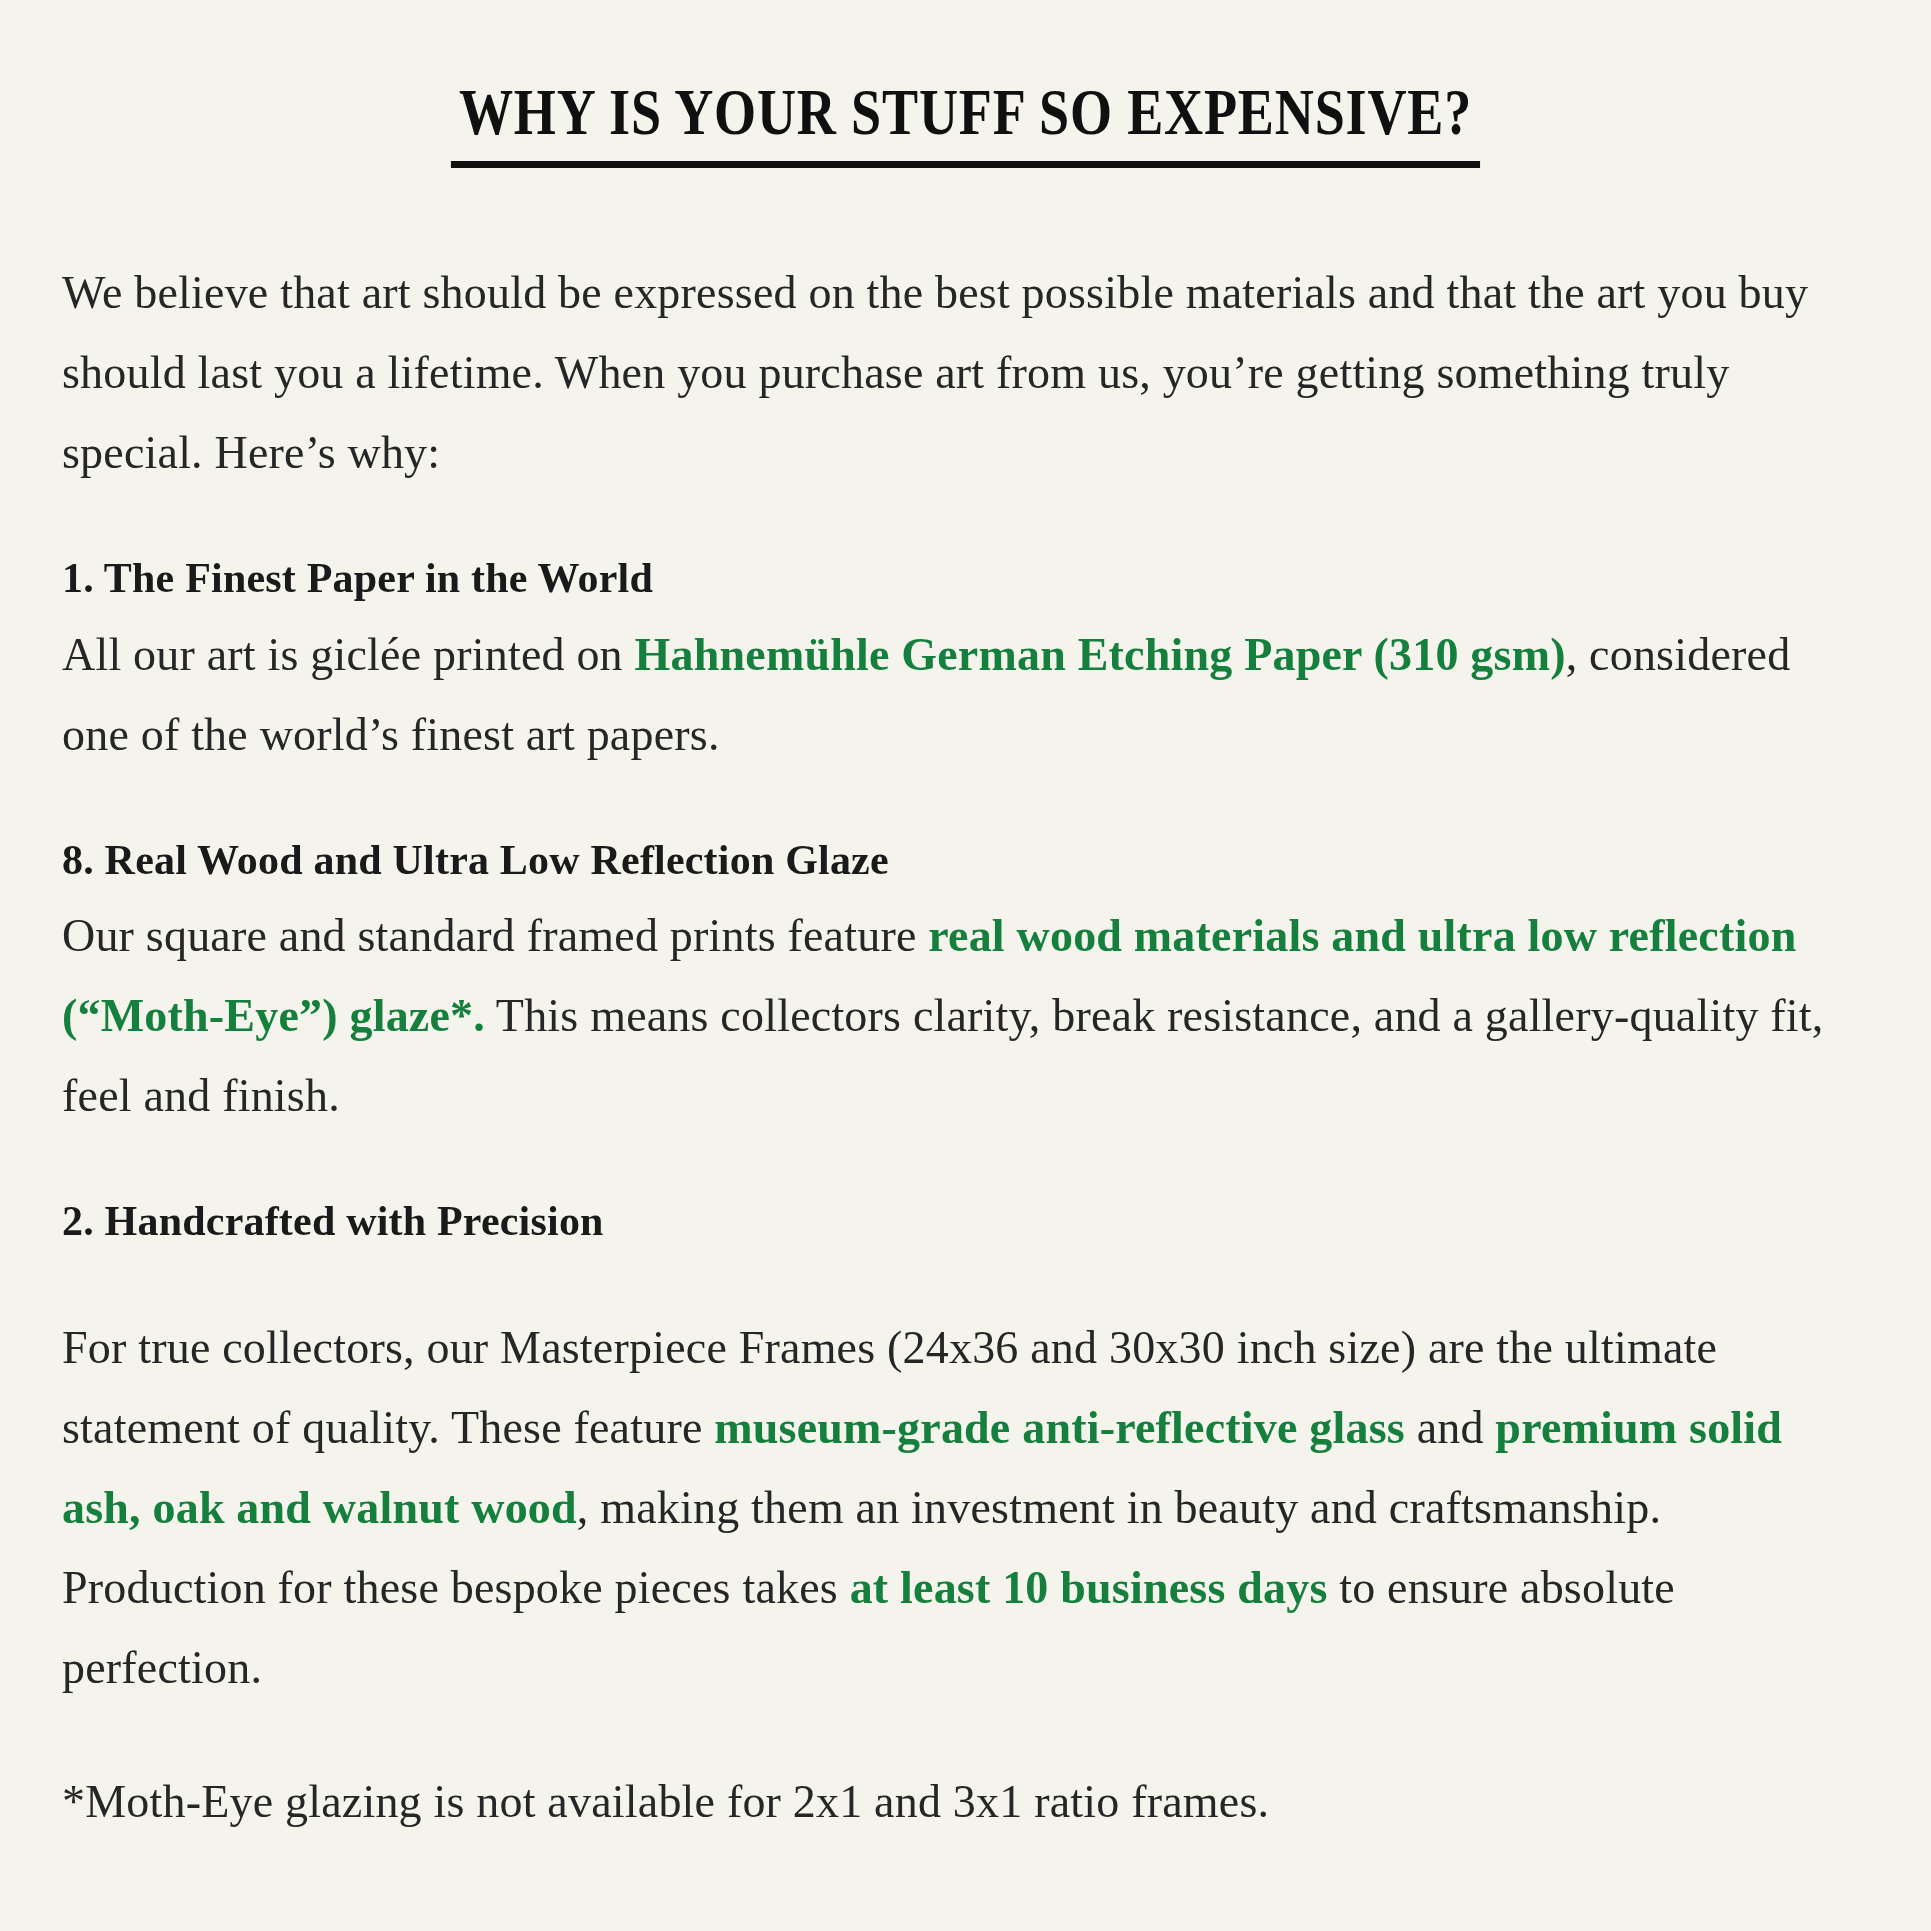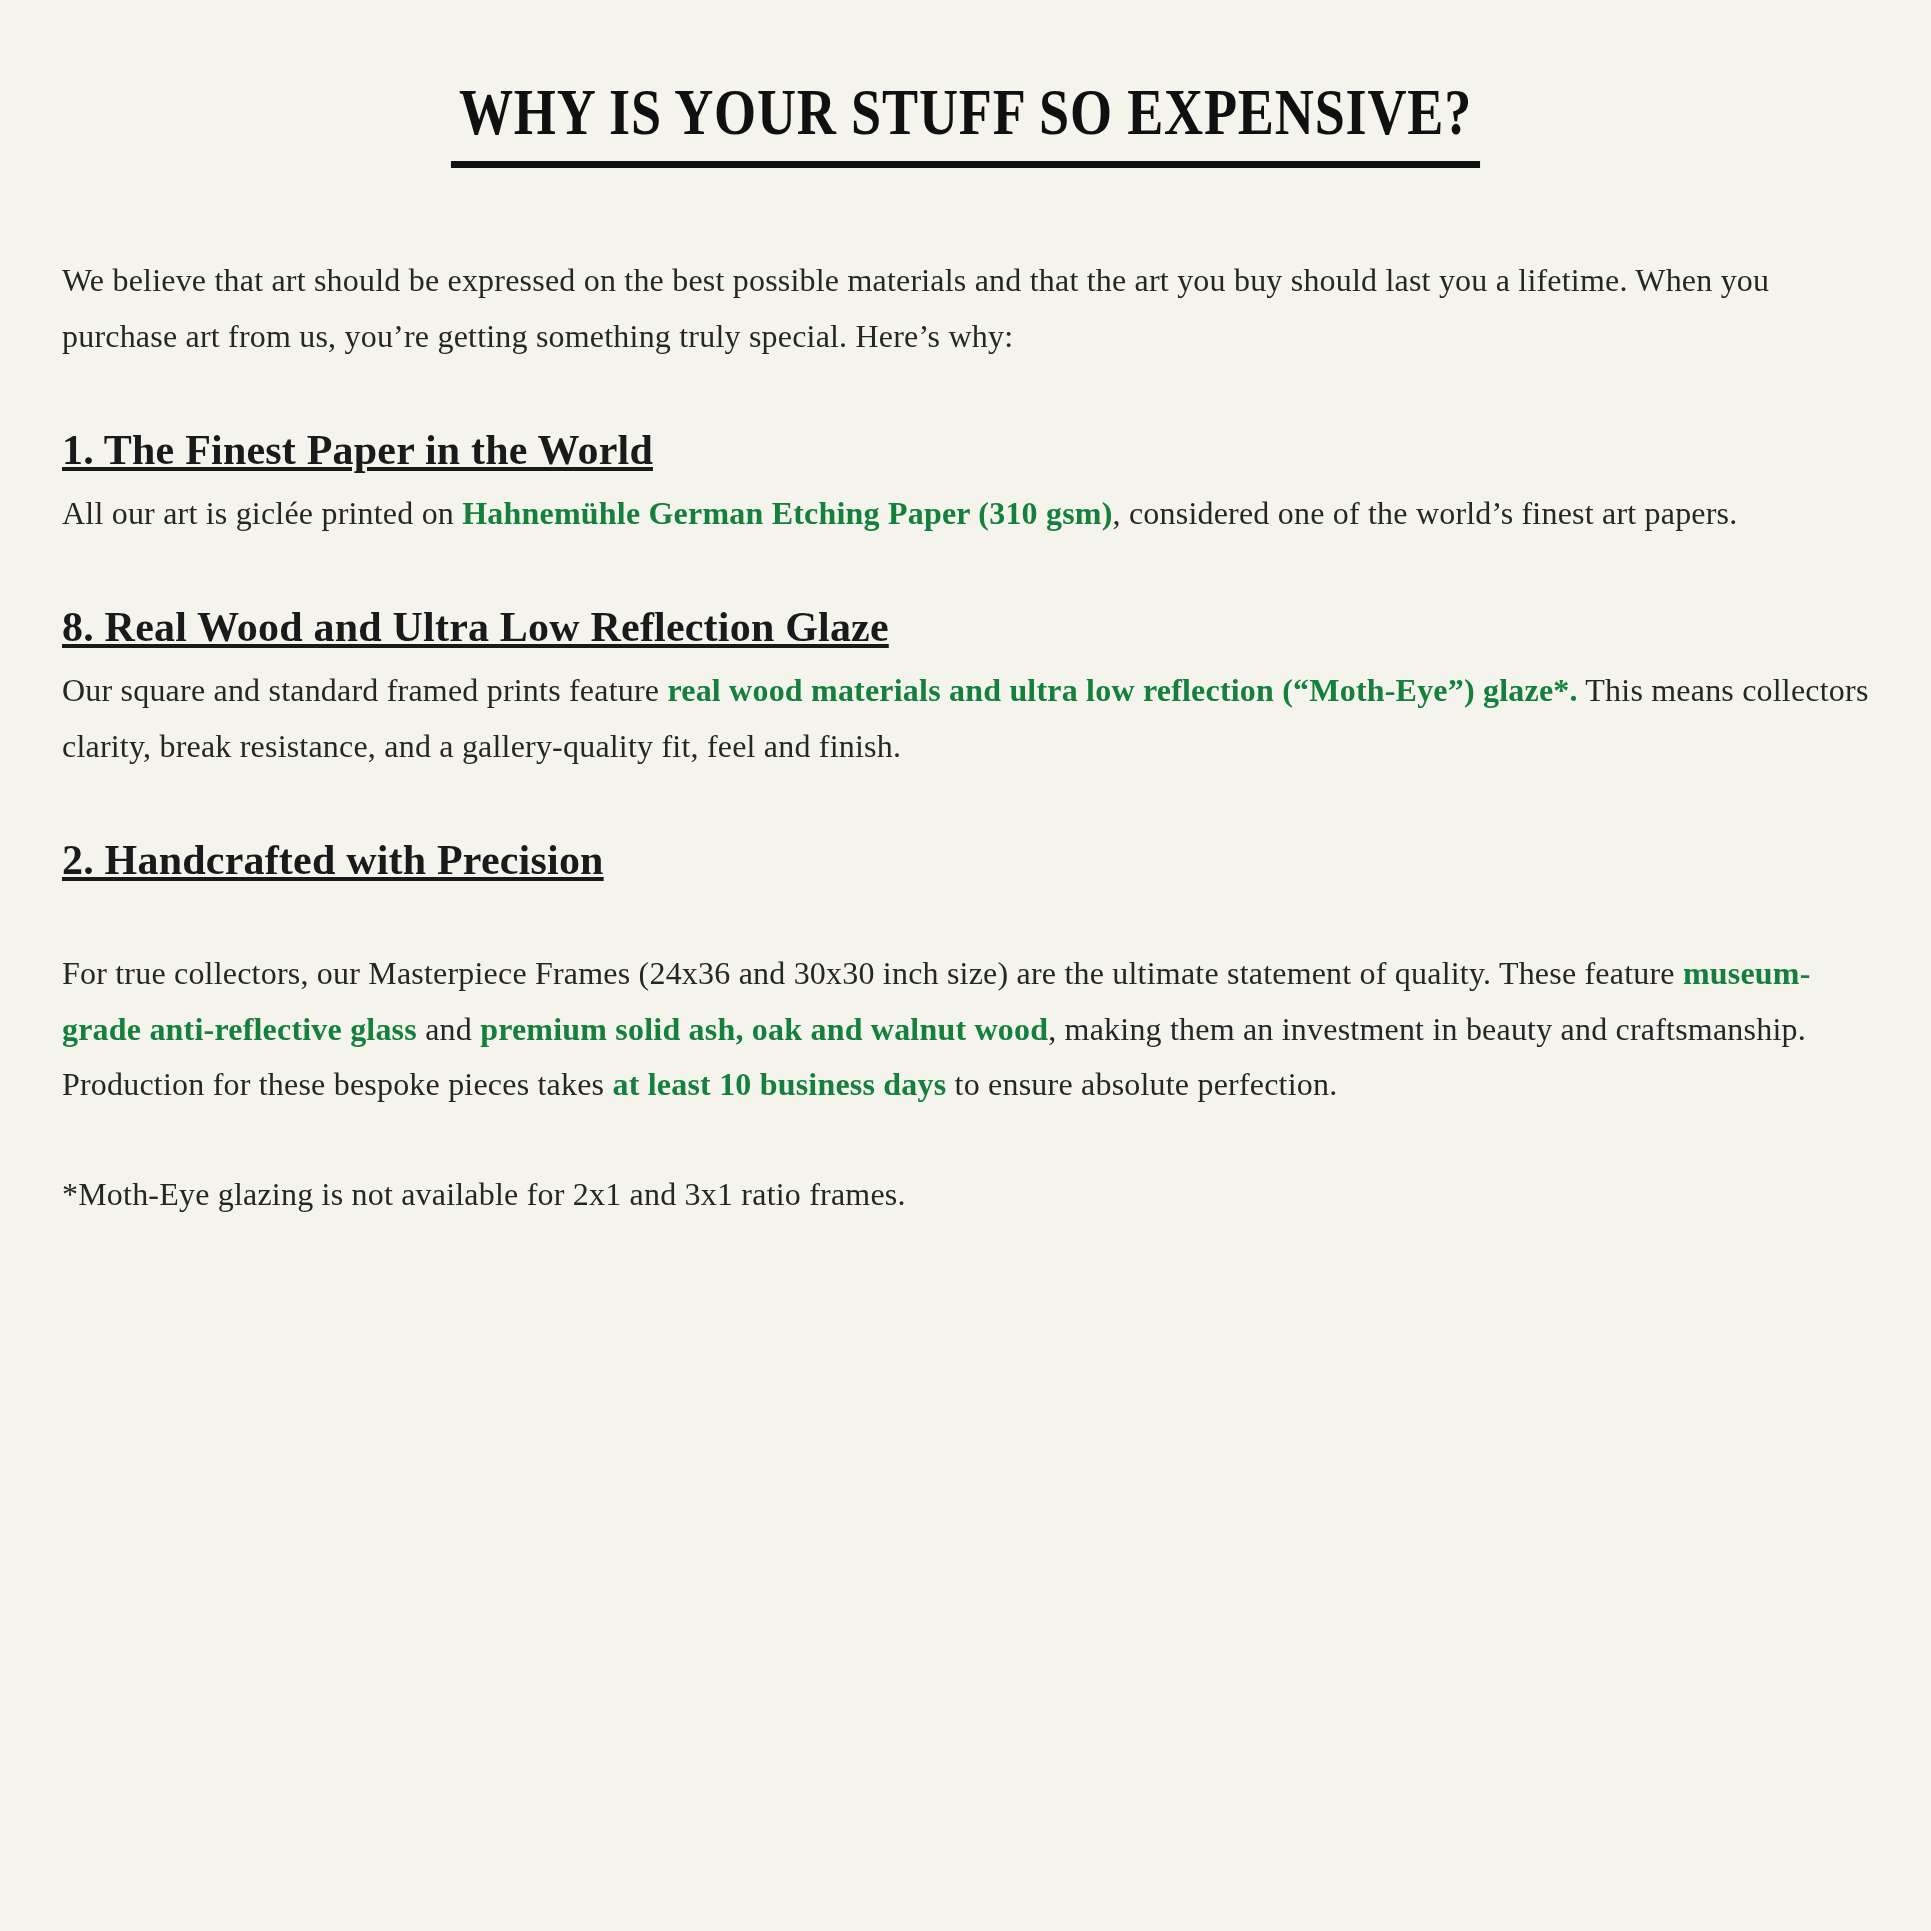--- a/index.html
+++ b/index.html
@@ -27,37 +27,36 @@
     font-weight: 700;
     letter-spacing: 1px;
     color: #101010;
     border-bottom: 7.7px solid #101010;
     padding: 5.8px 9.7px 11.6px 9.7px;
     transform: scaleX(0.82);
     transform-origin: center top;
     white-space: nowrap;
   }
   .para {
-    font-size: 32px;
+    font-size: 46px;
     line-height: 1.74;
     margin: 0;
     font-weight: 400;
     color: #262626;
     letter-spacing: 0.2px;
   }
   .intro { margin-top: 85px; }
   .section { margin-top: 50px; }
   .heading {
     font-size: 42px;
     line-height: 1.7;
     margin: 0;
     font-weight: 700;
     color: #1a1a1a;
     letter-spacing: 0.2px;
-    text-decoration: underline;
   }
   .para strong, .para b { font-weight: 700; color: #15803d; }
   .footnote { margin-top: 54px; }
 </style>
 </head>
 <body style="background: rgb(245, 244, 236);">
 
 <main class="page">
 
   <h1 class="title-row">

